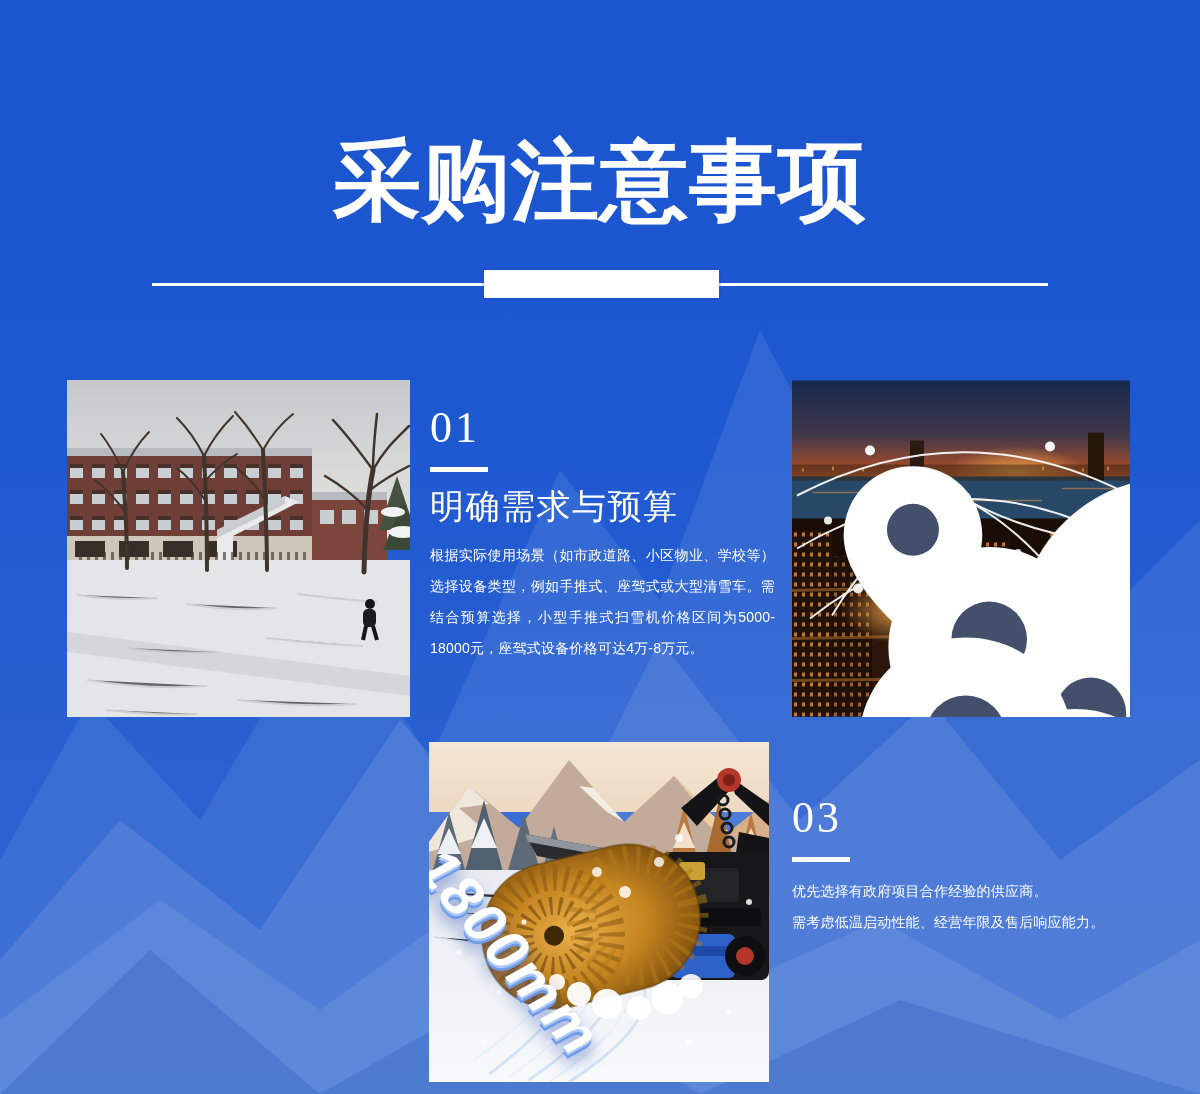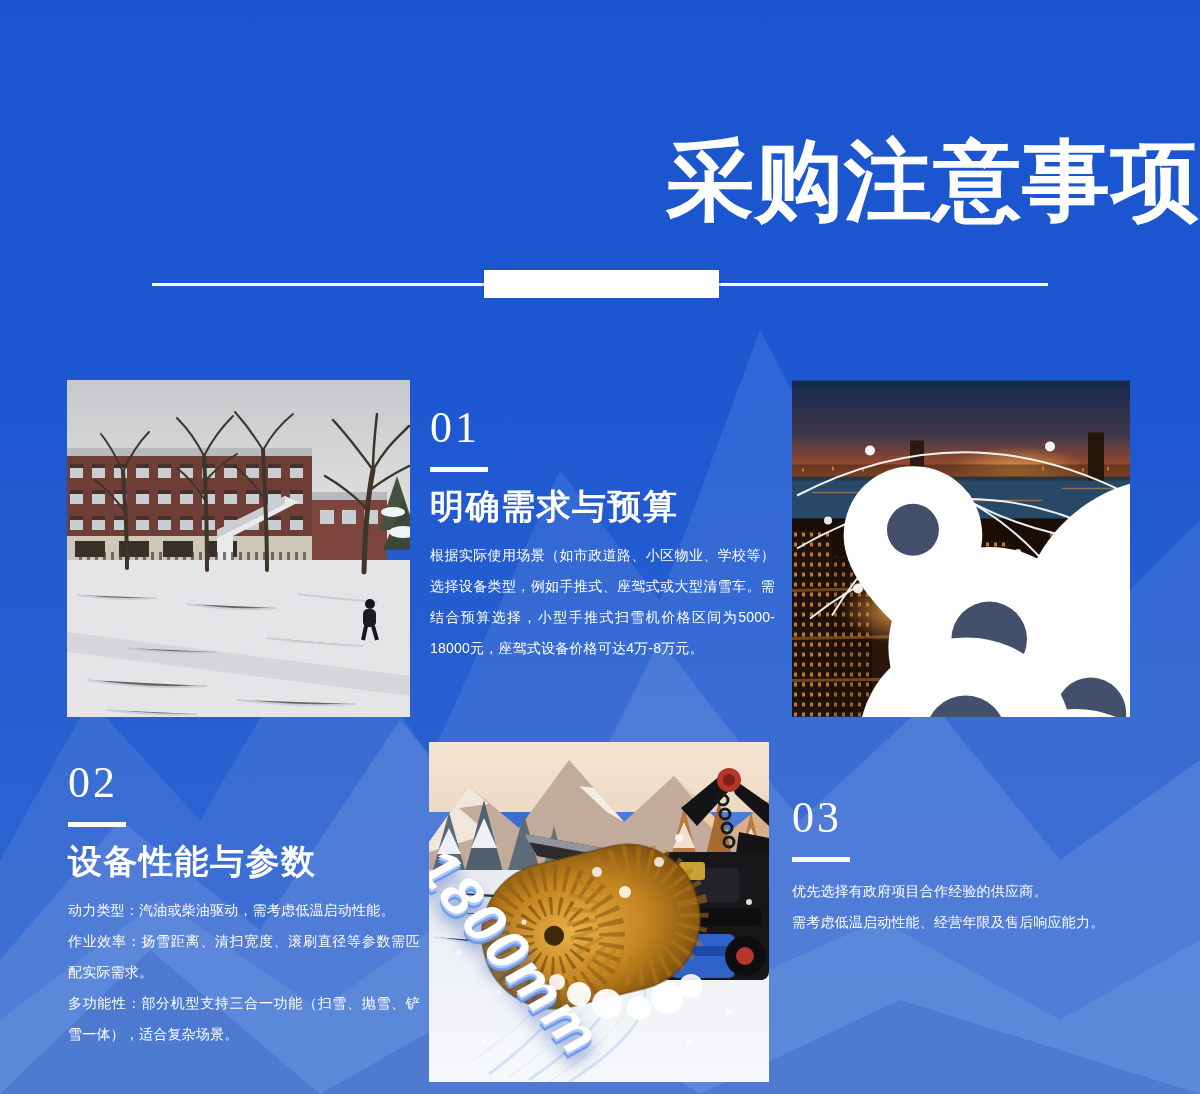--- a/index.html
+++ b/index.html
@@ -4,21 +4,21 @@
 <style>
   html,body{margin:0;padding:0;background:#0d2f7a;}
   .page{
     position:relative;width:1200px;height:1094px;overflow:hidden;
     background:linear-gradient(180deg,#1a54ce 0%,#1e58d1 38%,#2a60d0 70%,#2e63cf 100%);
     font-family:"Liberation Sans",sans-serif;color:#fff;
   }
   .bg-mountains{position:absolute;left:0;top:0;width:1200px;height:1094px;pointer-events:none;}
   
   .main-title{
-    position:absolute;left:0;top:132px;width:1200px;text-align:right;
+    position:absolute;left:0;top:132px;width:1200px;text-align:center;
     font-size:88px;font-weight:800;letter-spacing:1px;color:#fff;line-height:1.12;
   }
   .divider-line{position:absolute;left:152px;top:283px;width:896px;height:3px;background:#fff;}
   .divider-block{position:absolute;left:484px;top:270px;width:235px;height:28px;background:#fff;box-shadow:0 0 0 2px rgba(20,70,190,.25);}
   
   .photo{position:absolute;overflow:hidden;}
   .photo svg{display:block;width:100%;height:100%;}
   #photo-campus{left:67px;top:380px;width:343px;height:337px;}
   #photo-city{left:792px;top:380px;width:338px;height:337px;}
   #photo-sweeper{left:429px;top:742px;width:340px;height:340px;}
@@ -27,21 +27,21 @@
     font-size:58px;font-style:italic;font-weight:800;letter-spacing:3px;color:#fff;white-space:nowrap;
     text-shadow:2px 2px 0 #aac6f6,4px 4px 0 #6f9ae8,8px 8px 16px rgba(20,60,170,.6);
   }
   
   .section{position:absolute;}
   #section-01{left:430px;top:398px;width:345px;}
   #section-02{left:68px;top:753px;width:352px;}
   #section-03{left:792px;top:763px;width:347px;margin-top:25px;}
   .sec-number{font-size:44px;line-height:60px;font-weight:500;letter-spacing:3px;color:#fff;font-family:Liberation Serif, serif;}
   .sec-underline{width:58px;height:5px;background:#fff;margin-top:9px;}
-  .sec-heading{font-size:34px;line-height:40px;font-weight:700;letter-spacing:1.5px;margin-top:14px;color:#fff;}
+  .sec-heading{font-size:34px;line-height:40px;font-weight:400;letter-spacing:1.5px;margin-top:14px;color:#fff;}
   .sec-body{
     font-size:14px;line-height:31px;font-weight:400;margin-top:14px;color:#fff;
     text-align:justify;white-space:pre-line;letter-spacing:0.2px;
   }
 </style>
 </head>
 <body>
 
 <div class="page">
 
@@ -232,28 +232,20 @@
       <use href="#pin" transform="translate(28,80) scale(0.55)"></use>
       <use href="#pin" transform="translate(300,94) scale(0.55)"></use>
       <use href="#pin" transform="translate(62,158) scale(0.8)"></use>
       <use href="#pin" transform="translate(250,160) scale(0.8)"></use>
       <use href="#pin" transform="translate(172,238) scale(0.75)"></use>
       <use href="#pin" transform="translate(30,248) scale(0.85)"></use>
       <use href="#pin" transform="translate(148,320) scale(0.8)"></use>
     </svg>
   </div>
 
-  <div class="section" id="section-02">
-    <div class="sec-number">02</div>
-    <div class="sec-underline"></div>
-    <div class="sec-heading">设备性能与参数</div>
-    <div class="sec-body">动力类型：汽油或柴油驱动，需考虑低温启动性能。
-作业效率：扬雪距离、清扫宽度、滚刷直径等参数需匹配实际需求。
-多功能性：部分机型支持三合一功能（扫雪、抛雪、铲雪一体），适合复杂场景。</div>
-  </div>
 
   <div class="photo" id="photo-sweeper">
     <svg viewBox="0 0 340 340">
       <defs>
         <linearGradient id="sky3" x1="0" y1="0" x2="0" y2="1">
           <stop offset="0" stop-color="#f3e6d4"></stop>
             <stop offset="1" stop-color="#eed9c2"></stop>
         </linearGradient>
         <linearGradient id="snow3" x1="0" y1="0" x2="0" y2="1">
           <stop offset="0" stop-color="#e8ecf1"></stop>

